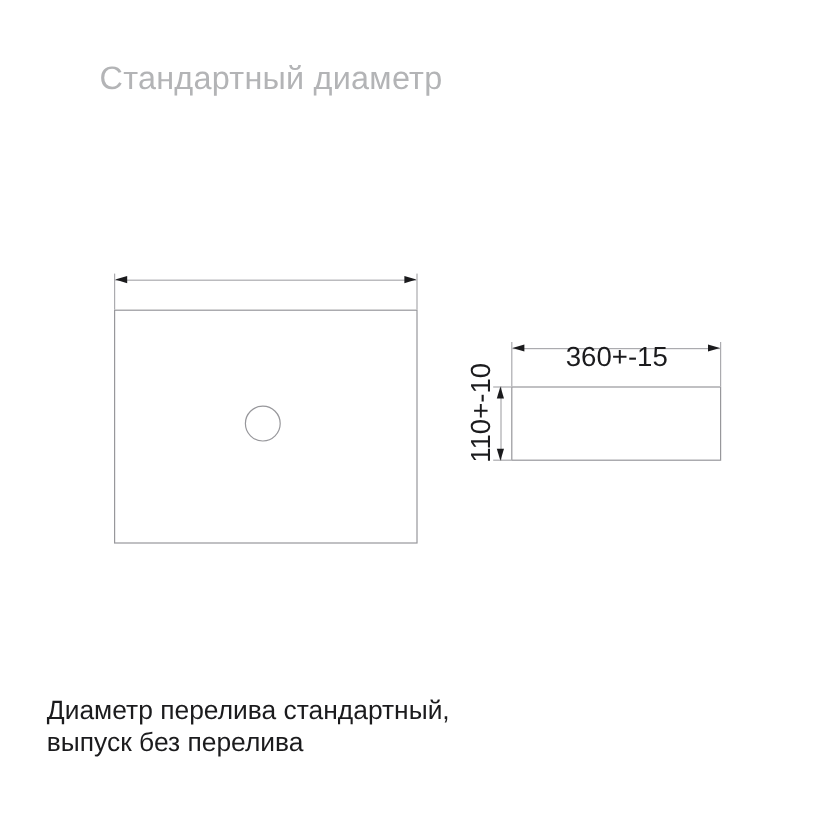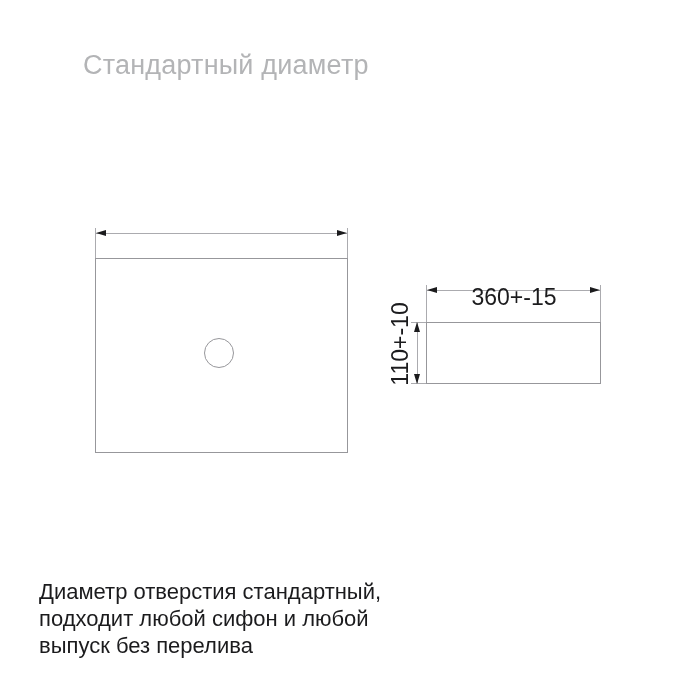--- a/index.html
+++ b/index.html
@@ -115,18 +115,17 @@
   <div class="dim-label lbl-360">360+-15</div>
 
   <div class="ext-line el-side-t"></div>
   <div class="ext-line el-side-b"></div>
   <div class="dim-line dl-side-v"></div>
   <div class="arr a-up arr-side-u"></div>
   <div class="arr a-down arr-side-d"></div>
   <div class="dim-label lbl-110">110+-10</div>
 
   <div class="footer">
-    <div class="line">Диаметр отверстия стандартный,</div>
-    <div class="line">подходит любой сифон и любой</div>
+    <div class="line">Диаметр перелива стандартный,</div>
     <div class="line">выпуск без перелива</div>
   </div>
 
 </div>
 
 </body></html>

